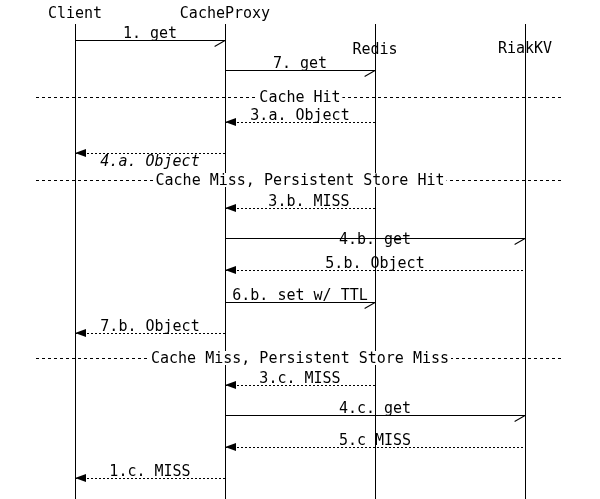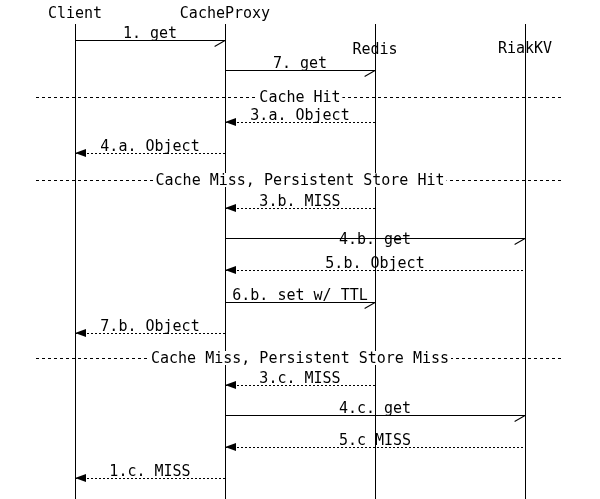--- a/index.html
+++ b/index.html
@@ -58,24 +58,24 @@
     <div class="mline solid" style="left: 75px; top: 40px; width: 150px;"></div>
     <div class="mlabel" style="left: 75px; top: 26px; width: 150px;">1. get</div>
     <div class="head-open" style="left: 213px; top: 40px;"></div>
     <div class="mline solid" style="left: 225px; top: 70px; width: 150px;"></div>
     <div class="mlabel" style="left: 225px; top: 56px; width: 150px;">7. get</div>
     <div class="head-open" style="left: 363px; top: 70px;"></div>
     <div class="mline dashed" style="left: 225px; top: 122px; width: 150px;"></div>
     <div class="mlabel" style="left: 225px; top: 108px; width: 150px;">3.a. Object</div>
     <div class="head-filled-left" style="left: 225px; top: 118px;"></div>
     <div class="mline dashed" style="left: 75px; top: 153px; width: 150px;"></div>
-    <div class="mlabel" style="left: 75px; top: 139px; width: 150px;">4.a. Object</div>
+    <div class="mlabel" style="left: 75px; top: 154px; width: 150px; font-style: italic;">4.a. Object</div>
     <div class="head-filled-left" style="left: 75px; top: 149px;"></div>
     <div class="mline dashed" style="left: 225px; top: 208px; width: 150px;"></div>
-    <div class="mlabel" style="left: 225px; top: 194px; width: 150px;">3.b. MISS</div>
+    <div class="mlabel" style="left: 225px; top: 194px; width: 150px; padding-left: 9px;">3.b. MISS</div>
     <div class="head-filled-left" style="left: 225px; top: 204px;"></div>
     <div class="mline solid" style="left: 225px; top: 238px; width: 300px;"></div>
     <div class="mlabel" style="left: 225px; top: 224px; width: 300px; margin-top: 8px;">4.b. get</div>
     <div class="head-open" style="left: 513px; top: 238px;"></div>
     <div class="mline dashed" style="left: 225px; top: 270px; width: 300px;"></div>
     <div class="mlabel" style="left: 225px; top: 256px; width: 300px;">5.b. Object</div>
     <div class="head-filled-left" style="left: 225px; top: 266px;"></div>
     <div class="mline solid" style="left: 225px; top: 302px; width: 150px;"></div>
     <div class="mlabel" style="left: 225px; top: 288px; width: 150px;">6.b. set w/ TTL</div>
     <div class="head-open" style="left: 363px; top: 302px;"></div>

